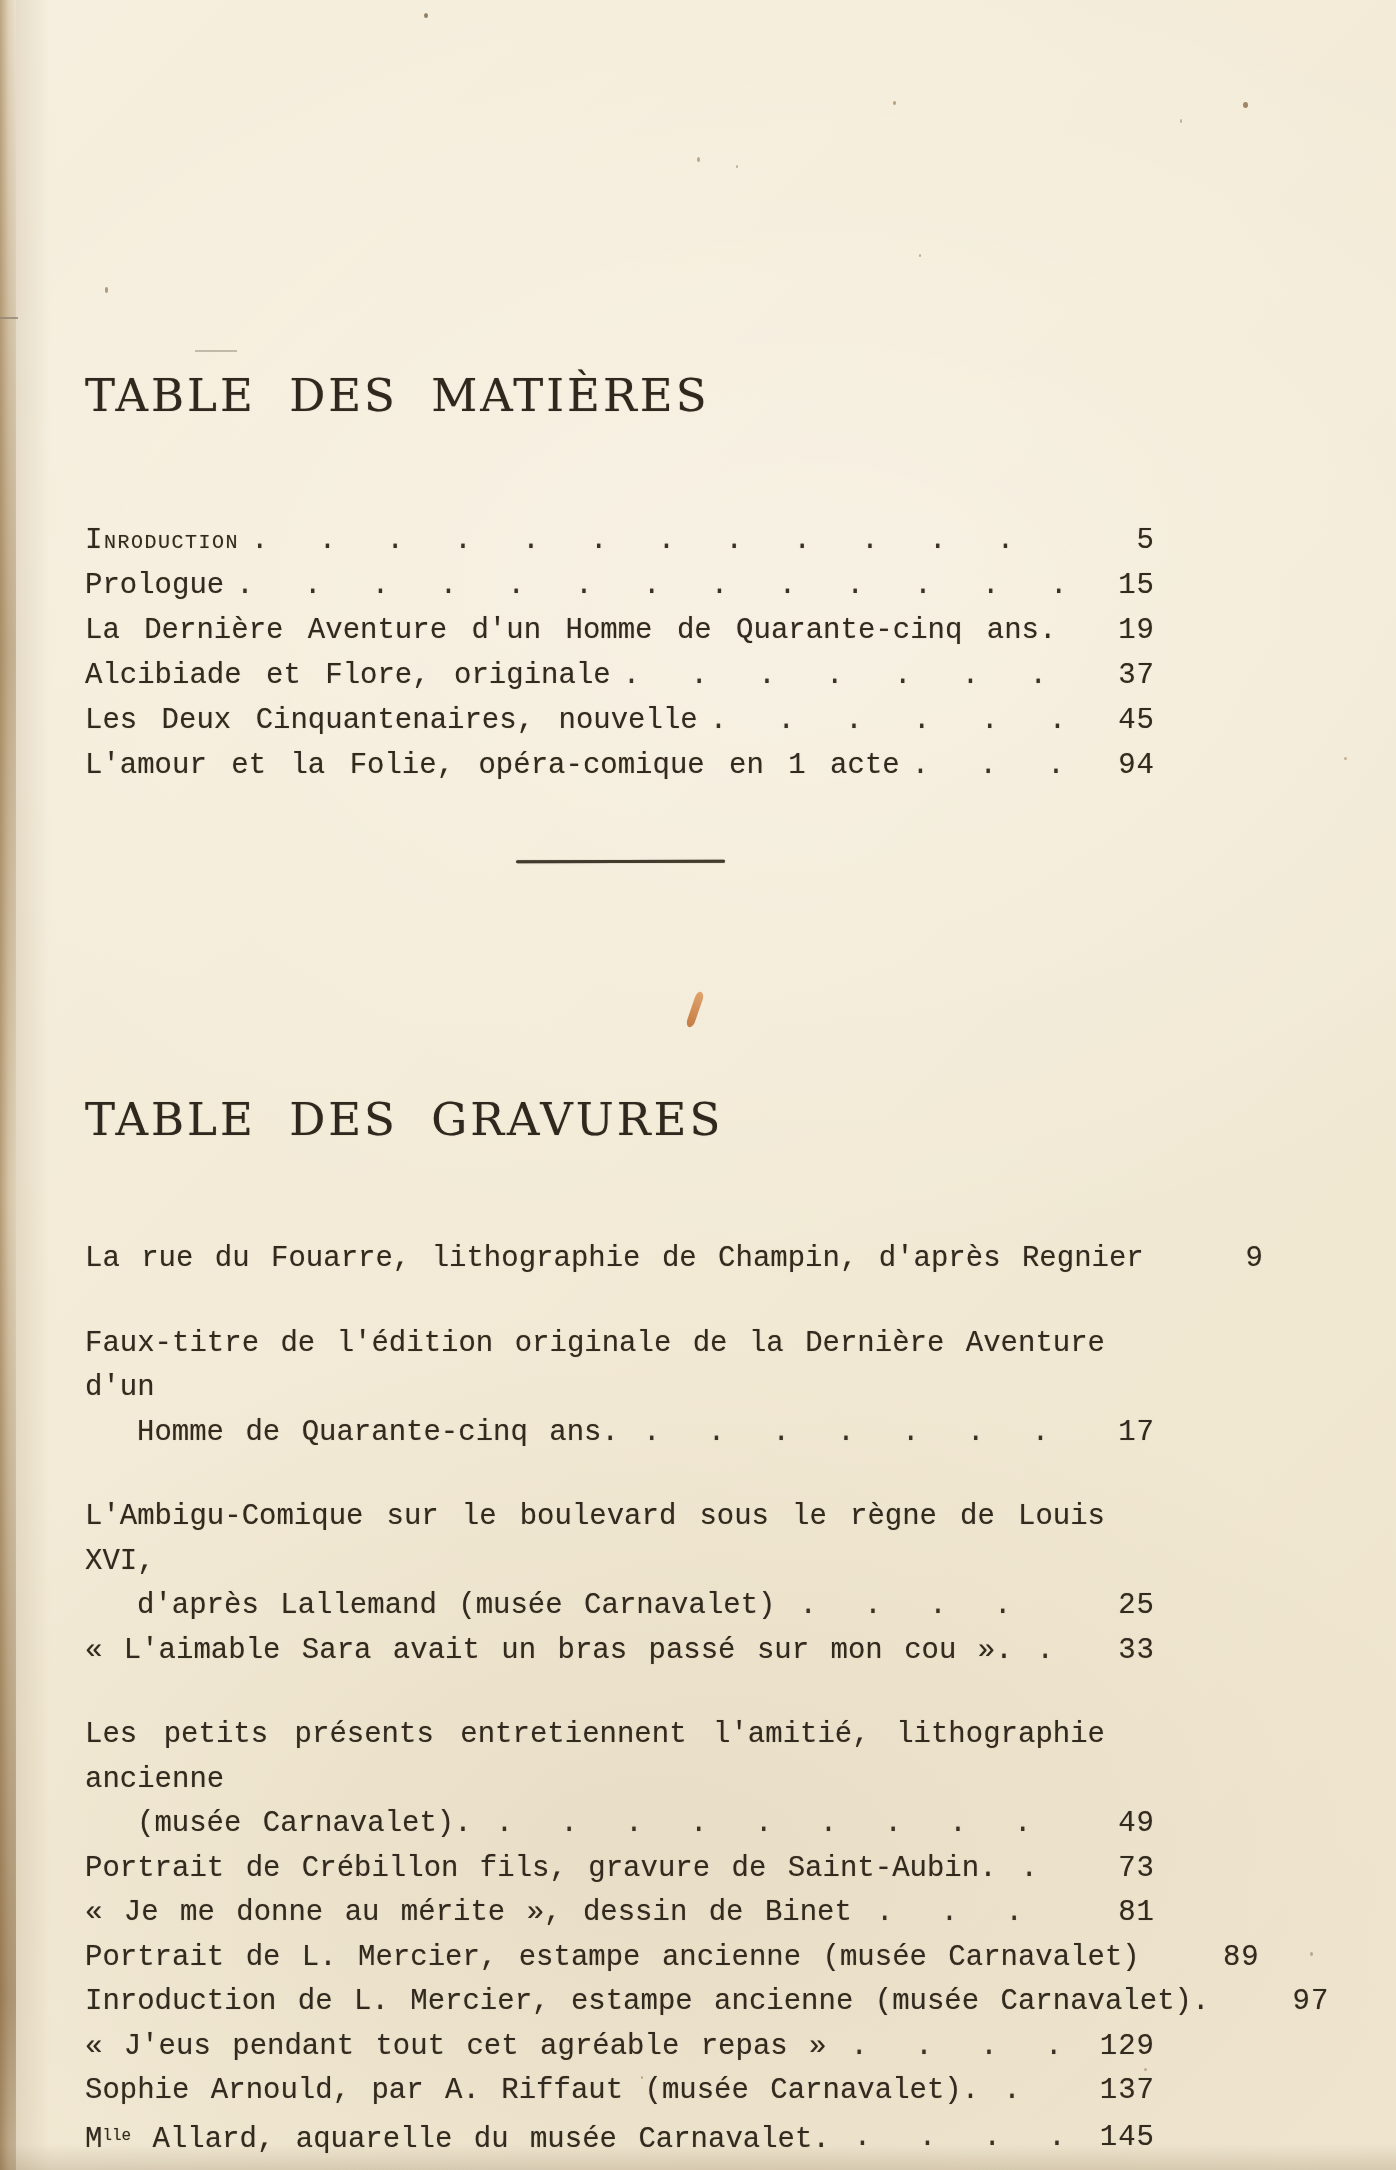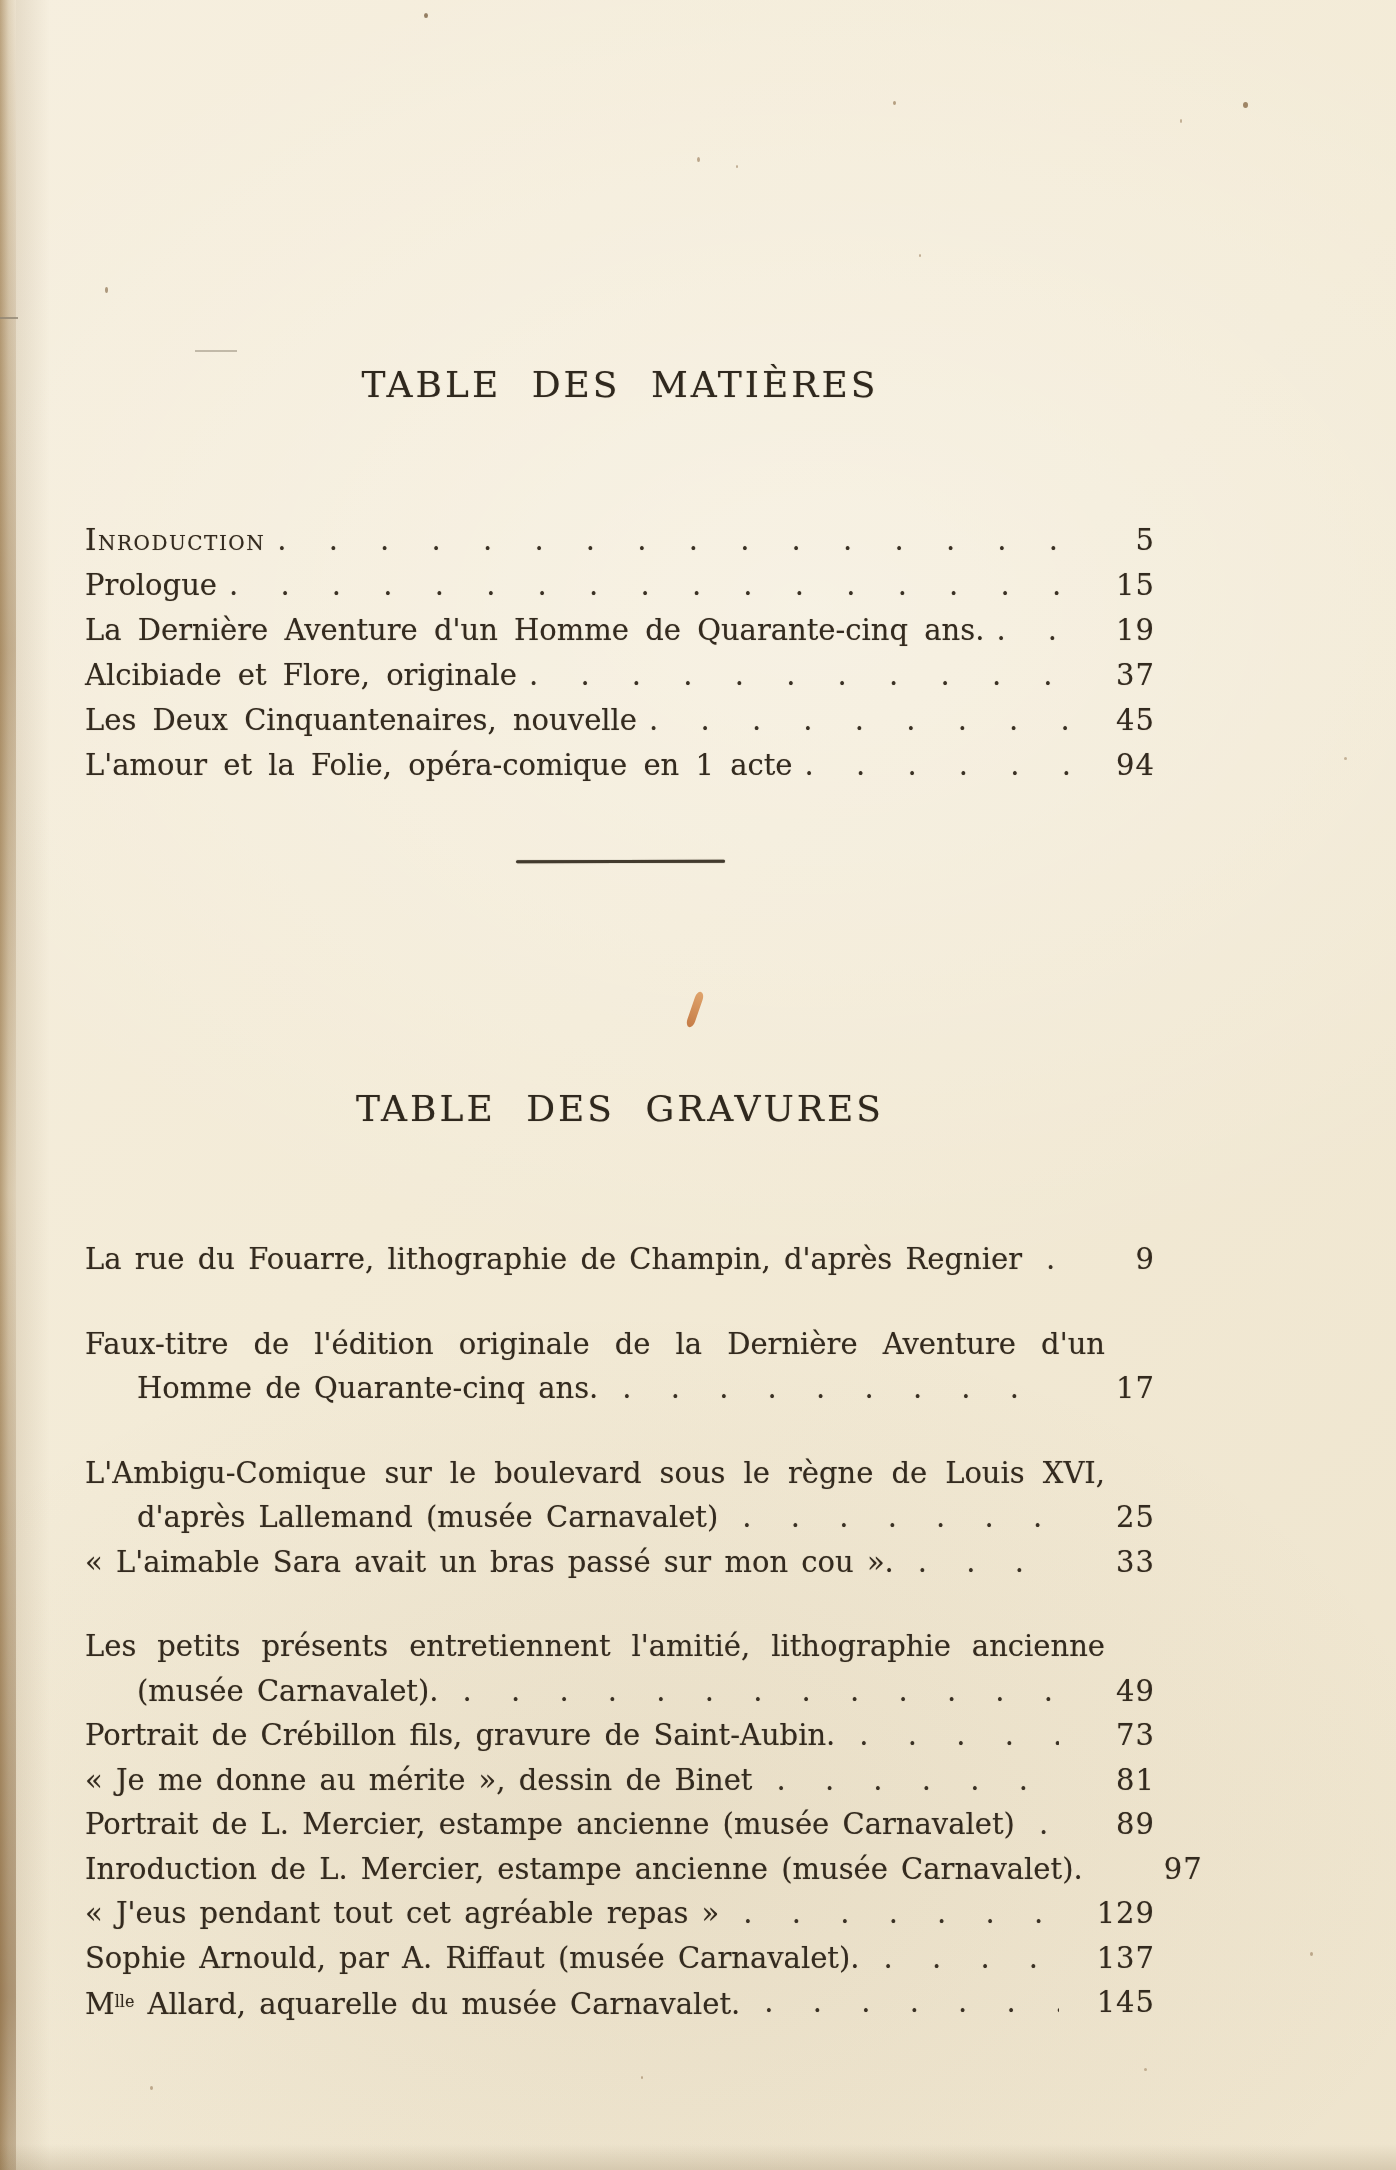--- a/index.html
+++ b/index.html
@@ -28,38 +28,38 @@
   }
   .bottom-shade {
     position:absolute; left:0; bottom:0; width:100%; height:26px;
     background:linear-gradient(0deg, rgba(110,85,45,0.18), rgba(110,85,45,0));
   }
   .content {
     position:absolute; left:85px; top:0; width:1070px; height:100%;
   }
   .section-title {
     position:absolute; left:0; width:100%;
-    text-align:center;
-    font-size:36px; font-weight:400;
+    text-align:left;
+    font-size:45px; font-weight:400;
     letter-spacing:3px; word-spacing:16px;
     line-height:1;
     color:#2f281e;
     text-shadow:0 0 1px rgba(70,55,30,0.45);
     white-space:nowrap;
   }
   #toc-title { top:343px; }
   #gravures-title { top:1067px; }
 
   .list { position:absolute; left:0; width:100%; font-size:29px; }
   #toc-list { top:518px; word-spacing:7px; }
   #toc-list .row { line-height:45px; }
   #gravures-list { top:1237px; word-spacing:4px; }
   #gravures-list .row { line-height:44.5px;gap:12px; }
 
-  .row { display:flex; align-items:flex-start; text-shadow:0 0 1px rgba(70,55,30,0.40); }
+  .row { display:flex; align-items:center; text-shadow:0 0 1px rgba(70,55,30,0.40);font-family:Liberation Mono, monospace; }
   .row-text { white-space:nowrap; }
   .row.indent { padding-left:52px; }
   .row.smallcaps .row-text { font-variant:small-caps; letter-spacing:1.5px; }
   .row.justify .row-text { flex:1 1 auto; white-space:normal; text-align:justify; text-align-last:justify; padding-right:50px;margin-top:40px; }
   .leader {
     flex:1 1 auto; overflow:hidden; white-space:nowrap;
     letter-spacing:13px; margin:0 18px 0 12px;
     color:#3a3125;
   }
   .page-num { min-width:66px; text-align:right; letter-spacing:1px; }

